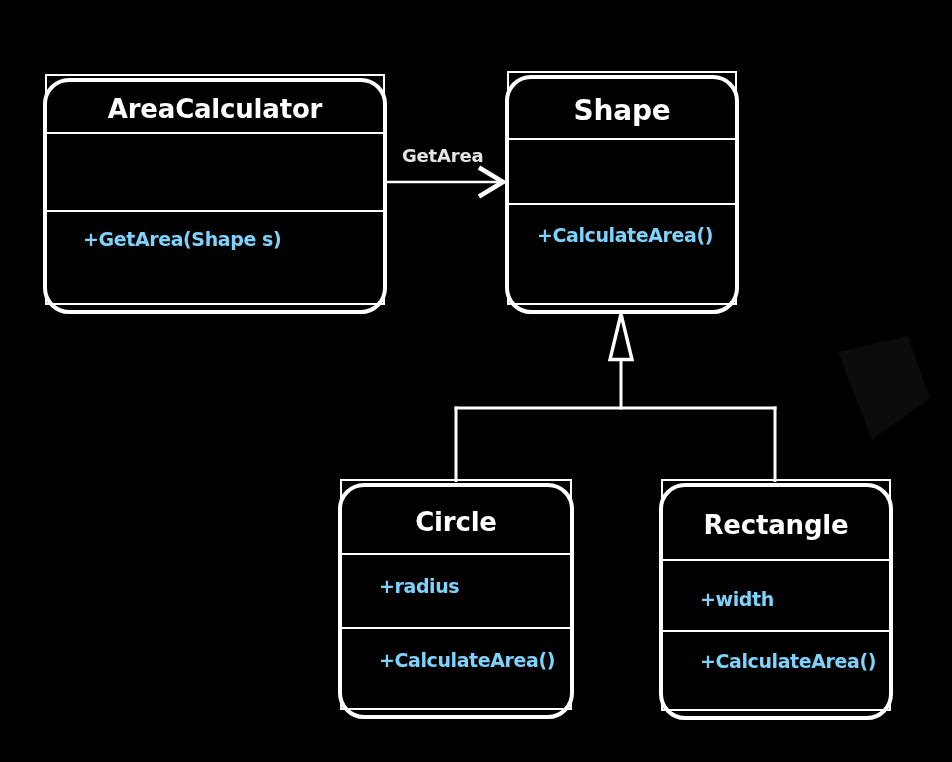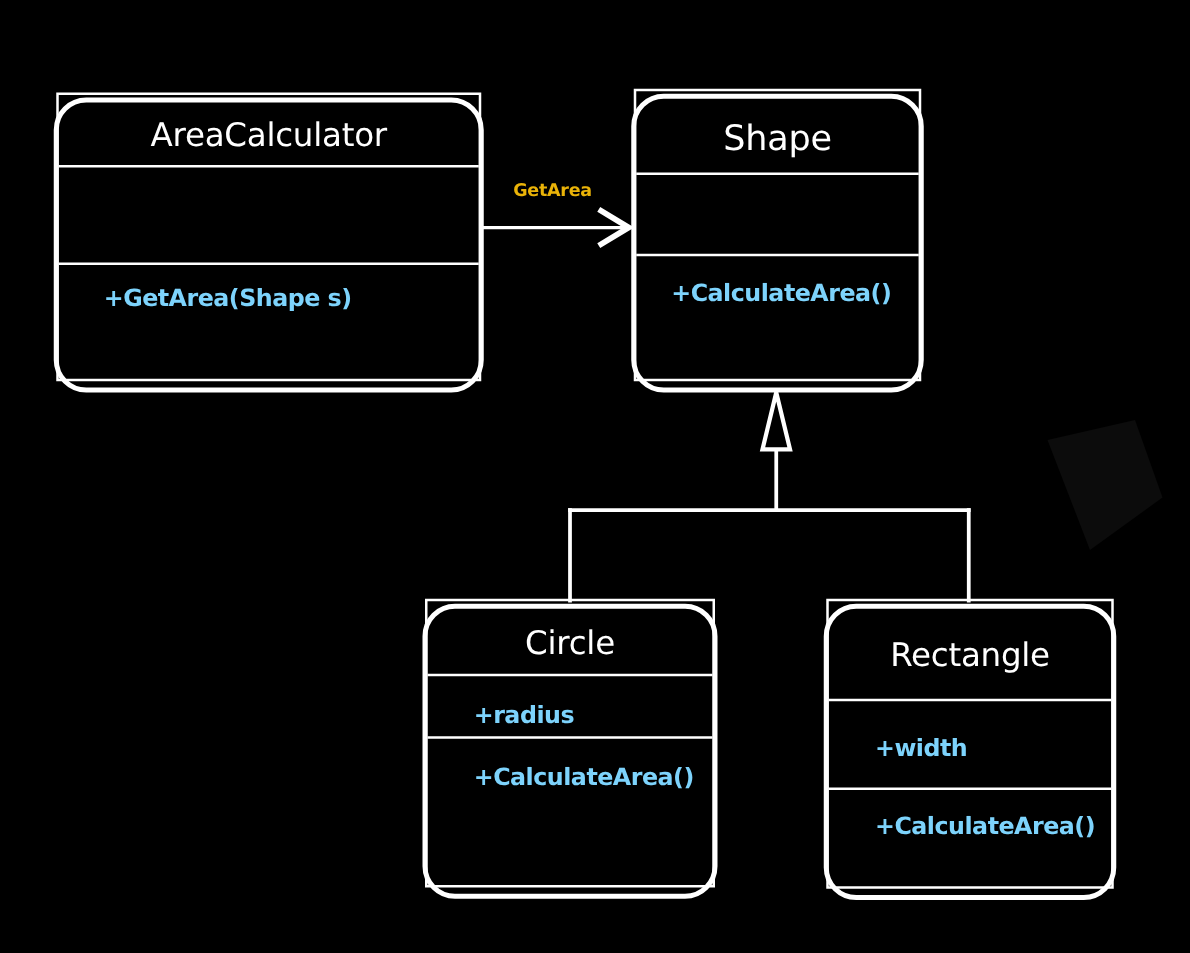--- a/index.html
+++ b/index.html
@@ -21,31 +21,31 @@
   .uml-frame {
     position:absolute; left:-1px; right:-1px; top:4px; bottom:0;
     border:4.5px solid #ffffff; border-radius:26px; box-sizing:border-box;
     pointer-events:none;
   }
   .compartment { box-sizing:border-box; }
   .c-title {
     border-bottom:2.5px solid #ffffff;
     display:flex; align-items:center; justify-content:center;
     padding-top:10px;
-    color:#ffffff; font-weight:400; font-size:26px; letter-spacing:-0.2px;text-align:center;
+    color:#ffffff; font-weight:700; font-size:26px; letter-spacing:-0.2px;text-align:center;
   }
   .c-attrs { border-bottom:2.5px solid #ffffff; }
   .c-methods { flex:1; }
   .member {
     color:#7dd3fc; font-weight:700; font-size:19px;
     letter-spacing:-0.4px; line-height:22px; white-space:nowrap;
   }
   .assoc-label {
-    position:absolute; color:#eab308; text-align:center;
-    font-size:14px; font-weight:600; letter-spacing:-0.2px;
+    position:absolute; color:#e5e5e5; text-align:center;
+    font-size:18px; font-weight:600; letter-spacing:-0.2px;
   }
 </style>
 </head>
 <body>
 
 <div class="canvas">
 
   <svg class="connectors" width="952" height="762" viewBox="0 0 952 762">
     <polygon points="838,352 908,336 930,398 872,440" fill="#0c0c0c"></polygon>
     <line x1="386" y1="182" x2="500" y2="182" stroke="#ffffff" stroke-width="2.6"></line>
@@ -76,22 +76,22 @@
       <div class="compartment c-attrs" style="height:65px;"></div>
       <div class="compartment c-methods" style="padding:19px 0 0 28px;">
         <div class="member">+CalculateArea()</div>
       </div>
     </div>
     <div class="uml-frame"></div>
   </div>
 
   <div class="uml-class" style="left:339px; top:479px; width:234px; height:240px;">
     <div class="uml-table">
-      <div class="compartment c-title" style="height:60px;">Circle</div>
-      <div class="compartment c-attrs" style="height:50px; padding:20px 0 0 37px;">
+      <div class="compartment c-title" style="height:74px;">Circle</div>
+      <div class="compartment c-attrs" style="height:74px; padding:20px 0 0 37px;">
         <div class="member">+radius</div>
       </div>
       <div class="compartment c-methods" style="padding:20px 0 0 37px;">
         <div class="member">+CalculateArea()</div>
       </div>
     </div>
     <div class="uml-frame"></div>
   </div>
 
   <div class="uml-class" style="left:660px; top:479px; width:232px; height:241px;">

